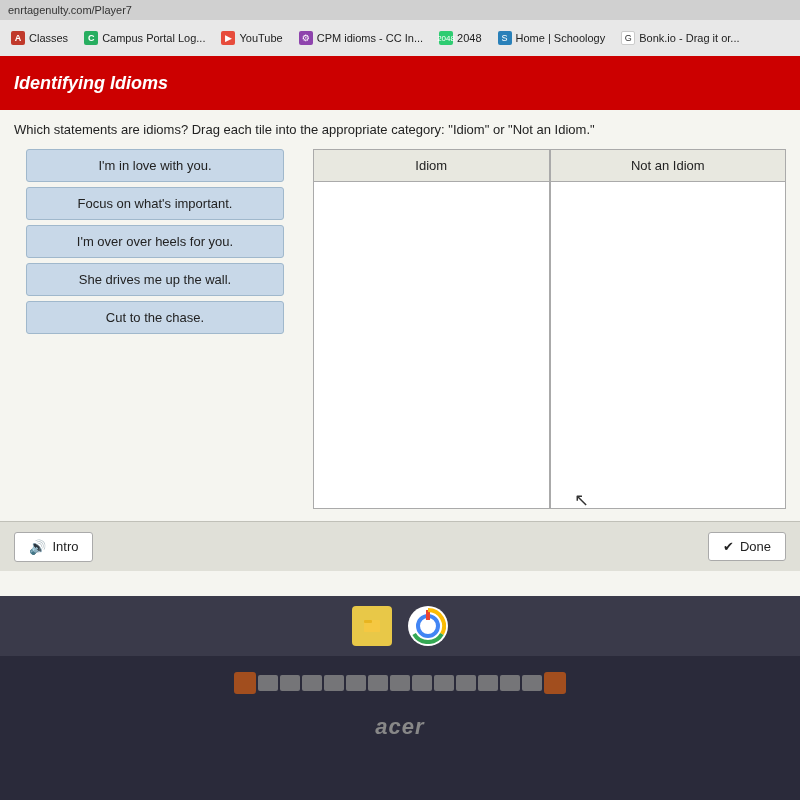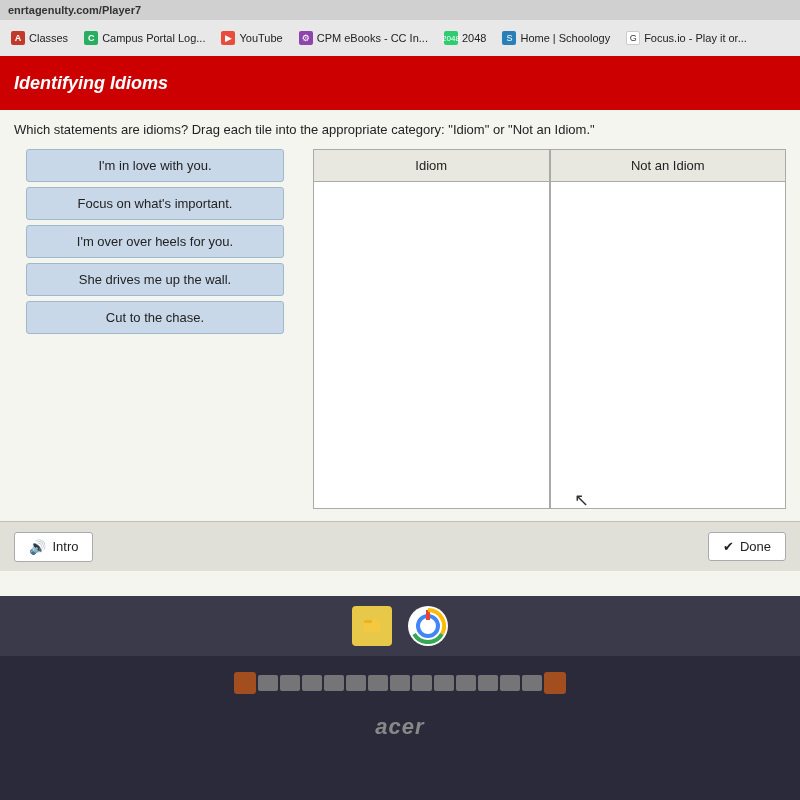--- a/index.html
+++ b/index.html
@@ -19,21 +19,20 @@
     }
 
     .address-bar {
       background: #d0d0d0;
       padding: 3px 8px;
       font-size: 11px;
       color: #333;
       height: 20px;
       display: flex;
       align-items: center;
-      font-weight: bold;
     }
 
     .bookmarks-bar {
       display: flex;
       align-items: center;
       padding: 2px 4px;
       background: #e8e8e8;
       height: 36px;
       gap: 2px;
       overflow: hidden;
@@ -303,33 +302,33 @@
       <div class="bookmark-item">
       <span class="bookmark-icon campus">C</span>
       <span>Campus Portal Log...</span>
     </div>
       <div class="bookmark-item">
       <span class="bookmark-icon youtube">▶</span>
       <span>YouTube</span>
     </div>
       <div class="bookmark-item">
       <span class="bookmark-icon cpm">⚙</span>
-      <span>CPM eBooks - CC In...</span>
+      <span>CPM idioms - CC In...</span>
     </div>
       <div class="bookmark-item">
       <span class="bookmark-icon game">2048</span>
       <span>2048</span>
     </div>
       <div class="bookmark-item">
       <span class="bookmark-icon schoology">S</span>
       <span>Home | Schoology</span>
     </div>
       <div class="bookmark-item">
       <span class="bookmark-icon google">G</span>
-      <span>Focus.io - Play it or...</span>
+      <span>Bonk.io - Drag it or...</span>
     </div>
     </div>
 </div>
 
 <div class="main-content">
   <div class="page-header">
     <span class="page-header-title">Identifying Idioms</span>
   </div>
   <div class="activity-container">
     <p class="instructions">Which statements are idioms? Drag each tile into the appropriate category: "Idiom" or "Not an Idiom."</p>

